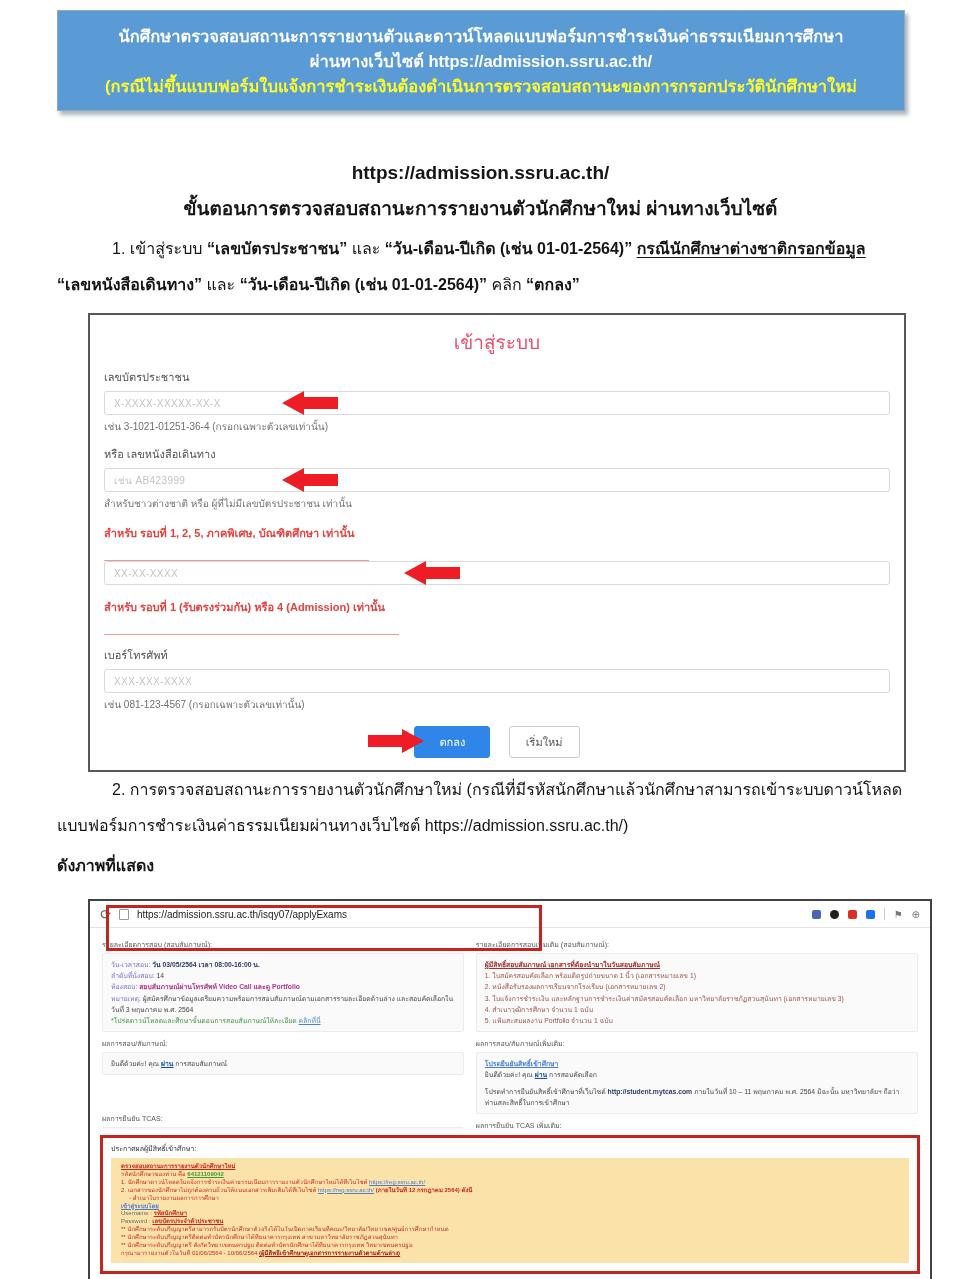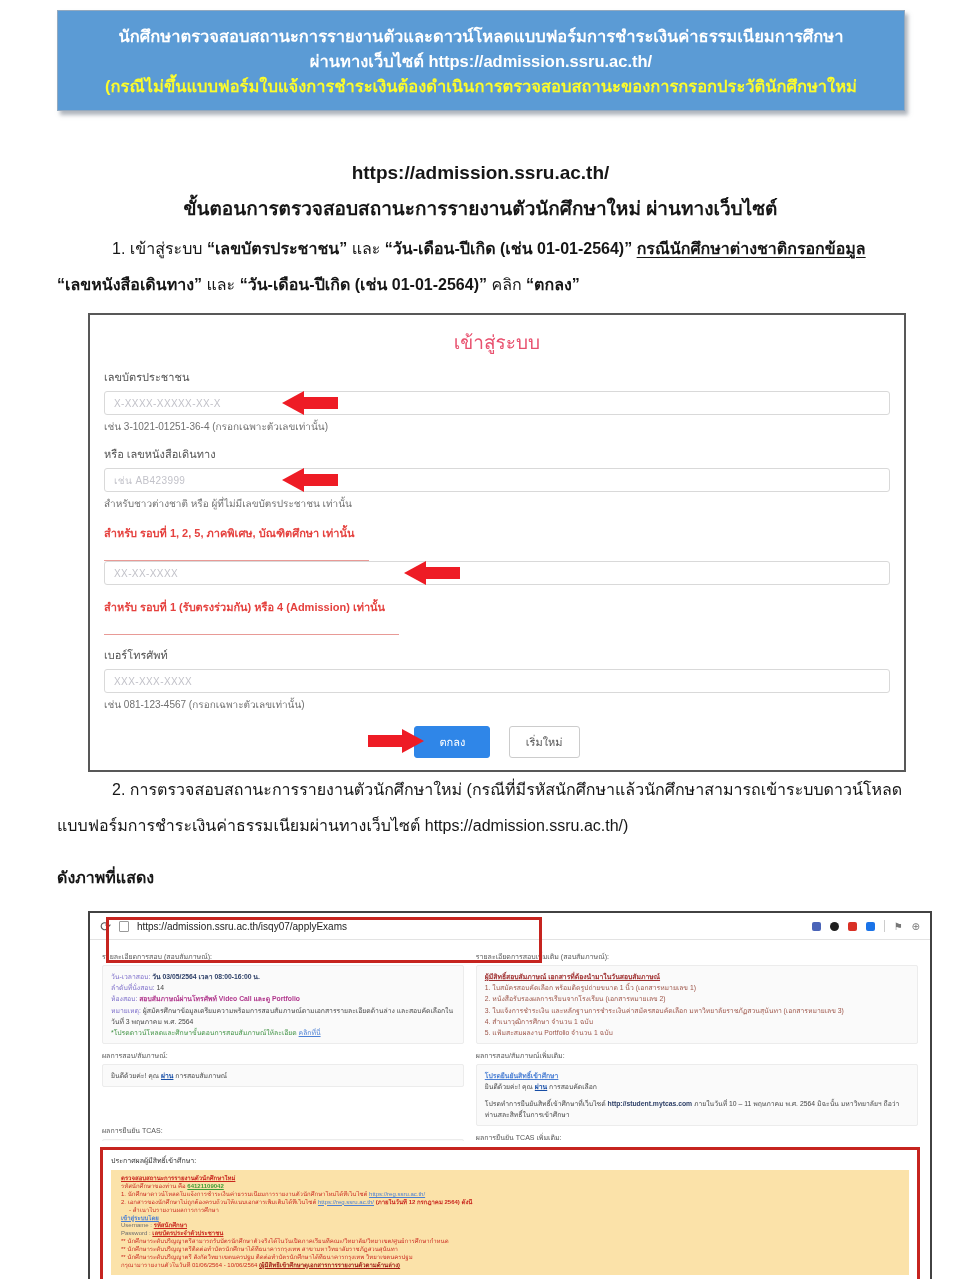--- a/index.html
+++ b/index.html
@@ -132,21 +132,21 @@
     <div class="fhelp">เช่น 081-123-4567 (กรอกเฉพาะตัวเลขเท่านั้น)</div>
 
     <div class="btn-row">
       <div class="arr arr-r" style="left:262px;top:3px;"></div>
       <button class="btn-p">ตกลง</button>
       <button class="btn-s">เริ่มใหม่</button>
     </div>
   </div>
 
   <p class="para ind" style="margin-top:0;">2. การตรวจสอบสถานะการรายงานตัวนักศึกษาใหม่ (กรณีที่มีรหัสนักศึกษาแล้วนักศึกษาสามารถเข้าระบบดาวน์โหลดแบบฟอร์มการชำระเงินค่าธรรมเนียมผ่านทางเว็บไซต์ https://admission.ssru.ac.th/)</p>
-  <div class="para bld" style="margin-top:16px;">ดังภาพที่แสดง</div>
+  <div class="para bld" style="margin-top:4px;">ดังภาพที่แสดง</div>
 
   <div class="bshot">
     <div class="url-hl"></div>
     <div class="bbar">
       <span class="reload">⟳</span>
       <span class="pageico"></span>
       <span class="url">https://admission.ssru.ac.th/isqy07/applyExams</span>
       <span class="bicons">
         <span class="sq" style="background:#4a64b8;"></span>
         <span class="crc" style="background:#1f1f1f;"></span>

